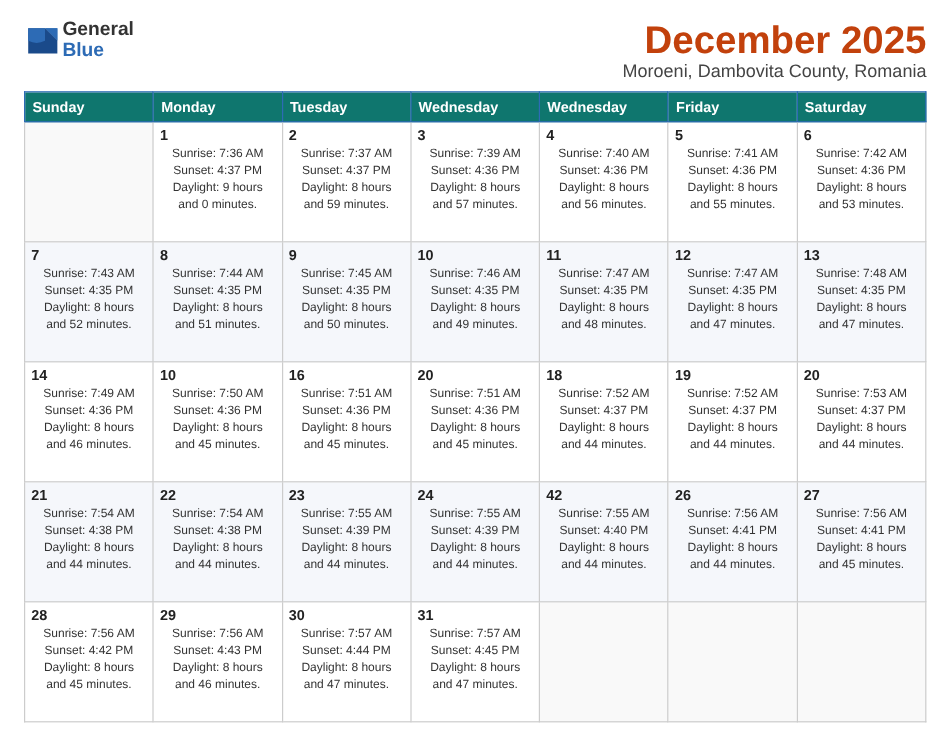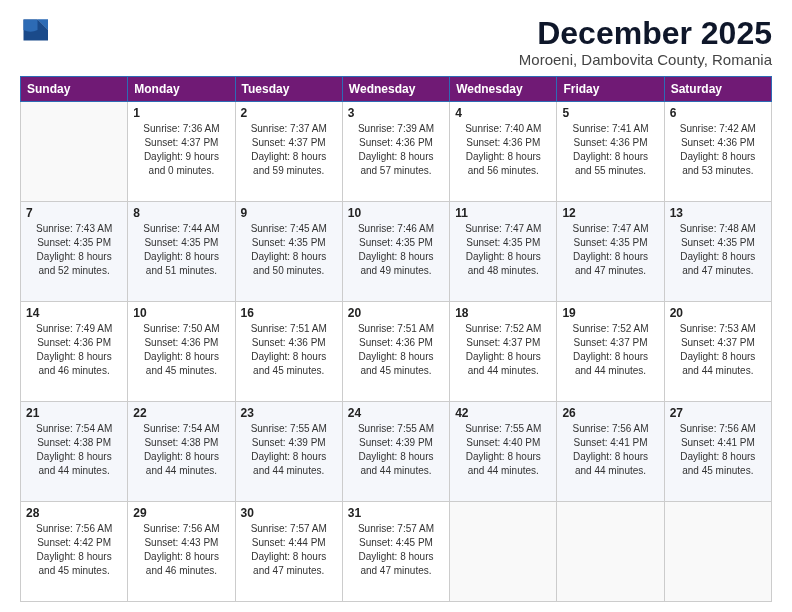--- a/index.html
+++ b/index.html
@@ -31,34 +31,34 @@
     .logo-icon {
       width: 28px;
       height: 28px;
     }
     .title-section {
       text-align: right;
     }
     .month-title {
       font-size: 32px;
       font-weight: bold;
-      color: #0f172a;
+      color: #c2410c;
       line-height: 1.1;
     }
     .location-title {
       font-size: 15px;
       color: #444;
     }
     table {
       width: 100%;
       border-collapse: collapse;
       flex: 1;
     }
     thead th {
-      background: #701a75;
+      background: #0f766e;
       color: #fff;
       font-size: 12px;
       font-weight: bold;
       padding: 5px 6px;
       text-align: left;
       border: 1px solid #2d6bb5;
       margin-left: 16px;
     }
     tbody td {
       border: 1px solid #ccc;
@@ -94,20 +94,26 @@
 
 <div class="page">
   <div class="header">
     <div class="logo">
       <svg class="logo-icon" viewBox="0 0 32 32">
         <polygon points="20,4 32,4 32,16" fill="#2d6bb5"></polygon>
         <polygon points="20,4 32,4 32,16" fill="#2d6bb5"></polygon>
         <path d="M20,4 L32,16 L32,28 L4,28 L4,4 Z" fill="#1a4a8a"></path>
         <path d="M4,4 L20,4 L20,16 Q12,20 4,16 Z" fill="#2d6bb5"></path>
       </svg>
+      <div>
+        <div style="display:flex; flex-direction:column; line-height:1.1;">
+          <span style="font-size:16px; font-weight:bold; color:#333;">General</span>
+          <span style="font-size:16px; font-weight:bold; color:#2d6bb5;">Blue</span>
+        </div>
+      </div>
     </div>
     <div class="title-section">
       <div class="month-title">December 2025</div>
       <div class="location-title">Moroeni, Dambovita County, Romania</div>
     </div>
   </div>
 
   <table>
     <thead>
       <tr>

